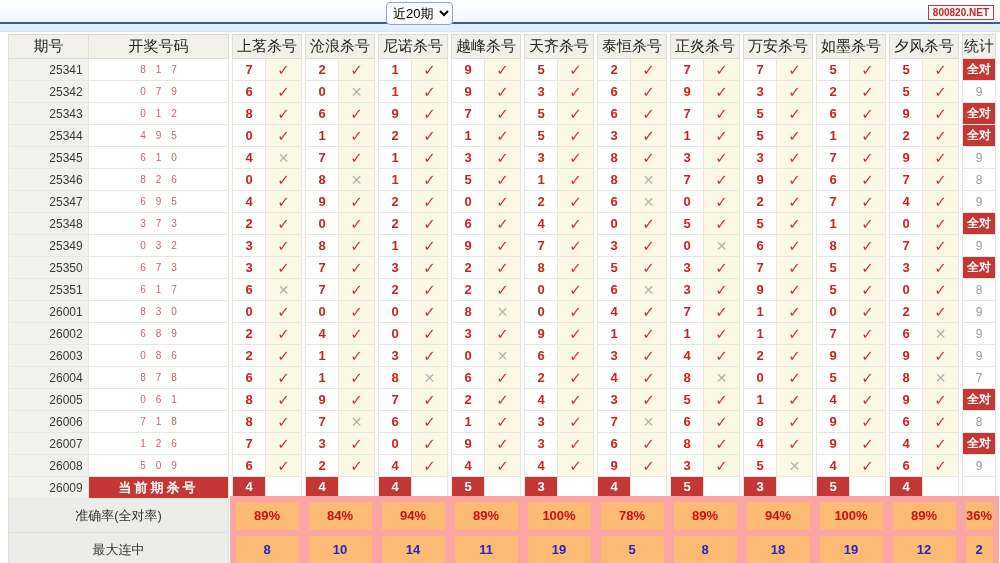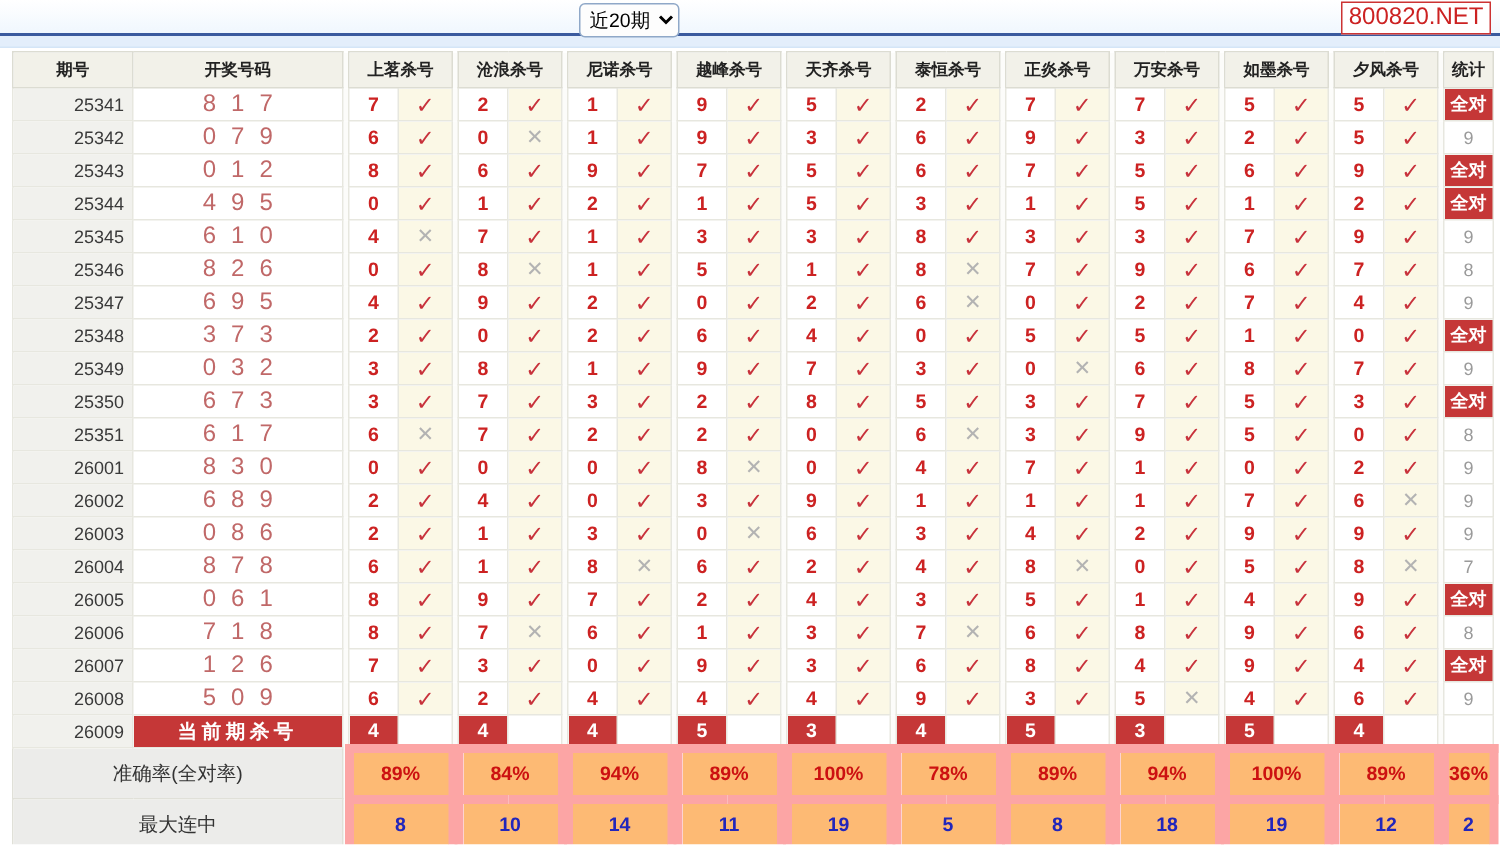--- a/index.html
+++ b/index.html
@@ -14,33 +14,33 @@
   .topbar{height:20px;padding:2px 6px 0 8px;display:flex;align-items:center;
     background:linear-gradient(#ffffff,#f0f7fe);border-bottom:2px solid var(--line);}
   .subbar{height:7px;background:#e3eefb;border-bottom:1px solid #d4e5f7;}
   .title-group{display:flex;align-items:center;width:372px;}
   .title-group input{width:13px;height:13px;margin:0 5px 0 0;accent-color:#4a74b8;}
   .page-title{font-weight:bold;font-size:14px;color:#25304d;}
   .range-select{position:absolute;left:386px;top:2px;height:23px;font-size:13px;
     border:1px solid #8fa8c8;border-radius:4px;background:#fdfdfd;z-index:5;padding:0 2px;}
   .note-group{margin-left:auto;display:flex;align-items:center;}
   .kill-note{font-size:13px;color:#1e3a70;}
-  .site-box{border:1px solid #cc3333;color:#cc2222;font-weight:normal;font-size:16px;
+  .site-box{border:1px solid #cc3333;color:#cc2222;font-weight:bold;font-size:10px;
     padding:1px 4px;background:#fff;margin-left:2px;}
 
   table{table-layout:fixed;border-collapse:collapse;margin:2px 0 0 8px;width:990px;}
   th,td{padding:0;text-align:center;overflow:hidden;white-space:nowrap;}
   thead tr{height:24px;}
-  thead th{background:var(--header-bg);font-size:11px;font-weight:bold;color:#222;
+  thead th{background:var(--header-bg);font-size:15px;font-weight:normal;color:#222;
     border:1px solid #dcdcd2;}
   th.gap,td.gap{border:none;background:#fcfcfa;}
   tbody tr{height:22px;}
   tbody td{border:1px solid #e7e7df;font-size:13px;background:#fff;}
   td.period{background:var(--period-bg);color:#3a3a3a;font-size:12px;padding-left:35px;}
-  td.draw{color:var(--draw);font-size:16px;letter-spacing:10px;text-indent:10px;}
+  td.draw{color:var(--draw);font-size:10px;letter-spacing:10px;text-indent:10px;}
   td.knum{color:var(--red);font-weight:bold;}
   td.kmark{background:var(--cream);}
   .check{color:#c8323c;font-size:15px;font-weight:bold;}
   .cross{color:#b3b3b3;font-size:14px;}
   td.stat{font-size:12px;color:var(--statgray);}
   td.stat.badge{background:var(--accent);color:#fff;font-weight:bold;font-size:12px;}
   tr.current td.knum{background:var(--accent);color:#fff;}
   tr.current td.bar{background:var(--accent);color:#fff;font-weight:bold;font-size:13px;letter-spacing:3px;}
   tr.current td.kmark{background:#fff;}
   tr.summary{height:34px;}

